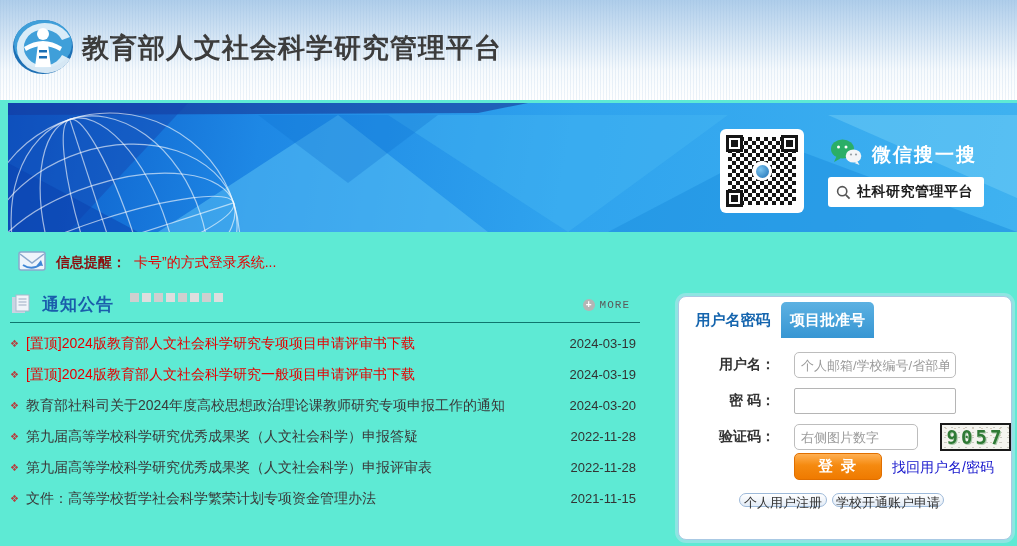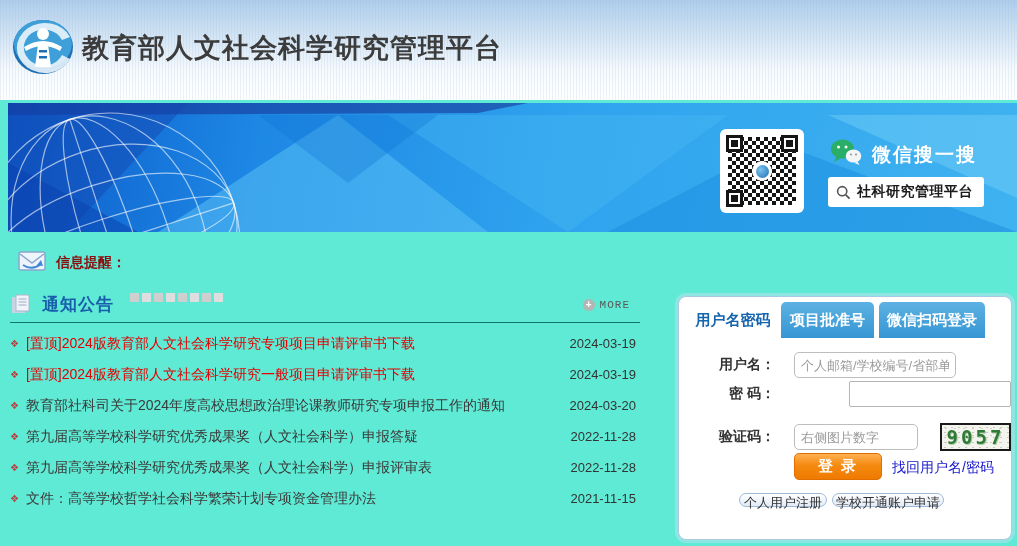--- a/index.html
+++ b/index.html
@@ -88,21 +88,21 @@
   .tab2 { left:102px; width:93px; }
   .tab3 { left:200px; width:106px; }
 
   .row { position:absolute; left:0; width:100%; display:flex; align-items:center; }
   .row label { width:105px; text-align:right; padding-right:9px; font-size:14px; font-weight:bold; color:#333; flex:none; }
   .inp { width:162px; height:26px; border:1px solid #b5b5b5; border-radius:2px;
     margin-left:10px; padding:0 6px; font-size:13px; color:#333; outline:none; }
   .inp::placeholder { color:#9a9a9a; }
   .inp.round { border-radius:5px; border-color:#bdbdbd; }
   .inp.small { width:124px; }
-  .r-user { top:55px; } .r-pass { top:84px;justify-content:space-between; } .r-cap { top:126px; }
+  .r-user { top:55px; } .r-pass { top:91px; } .r-cap { top:126px; }
   .cap-img {
     width:84px; height:28px; margin-left:22px; border:2px solid #1a1a1a;
     background-color:#f4f4ef;
     background-image:radial-gradient(#c9c9c0 1px, transparent 1px), radial-gradient(#d8cdbd 1px, transparent 1px);
     background-size:7px 5px, 9px 7px;
     display:flex; align-items:center; justify-content:center; cursor:pointer;
   }
   .cap-img span { font-family:"DejaVu Sans Mono", monospace; font-size:19px; font-weight:bold;
     color:#2f7a35; letter-spacing:3px; text-shadow:1px 1px 0 #a8c8a8; }
   .login-btn {
@@ -202,20 +202,21 @@
   <div class="infobar">
     <span class="env">
       <svg width="28" height="22" viewBox="0 0 28 22">
         <rect x="1" y="2" width="26" height="18" rx="2" fill="#eef4fb" stroke="#8aa8cc" stroke-width="1.5"></rect>
         <path d="M2 4 L14 13 L26 4" fill="none" stroke="#8aa8cc" stroke-width="1.5"></path>
         <path d="M5 15 Q14 21 23 14" fill="none" stroke="#3f86d6" stroke-width="2"></path>
         <path d="M23 10 L25 16 L19 15 Z" fill="#3f86d6"></path>
       </svg>
     </span>
     <span class="info-label">信息提醒：</span>
+    <span class="info-msg">卡号”的方式登录系统...</span>
   </div>
 
   <section class="notice">
     <div class="notice-head">
       <span>
         <svg width="22" height="22" viewBox="0 0 22 22">
           <rect x="2" y="4" width="13" height="16" fill="#c9d4e2"></rect>
           <rect x="6" y="2" width="13" height="16" fill="#f0f4f9" stroke="#aab8cc" stroke-width="1"></rect>
           <line x1="8.5" y1="6" x2="16.5" y2="6" stroke="#aab8cc" stroke-width="1.2"></line>
           <line x1="8.5" y1="9" x2="16.5" y2="9" stroke="#aab8cc" stroke-width="1.2"></line>
@@ -262,21 +263,20 @@
       <li>
         <a>文件：高等学校哲学社会科学繁荣计划专项资金管理办法</a>
         <span class="date">2021-11-15</span>
       </li>
     </ul>
   </section>
 
   <aside class="login">
     <div class="tab tab2 inactive">项目批准号</div>
     <div class="tab tab1 active">用户名密码</div>
-    <div class="tab tab3 inactive">微信扫码登录</div>
 
     <div class="row r-user">
       <label>用户名：</label>
       <input class="inp round" placeholder="个人邮箱/学校编号/省部单位" style="">
     </div>
     <div class="row r-pass">
       <label>密 码：</label>
       <input type="password" class="inp" style="">
     </div>
     <div class="row r-cap">

